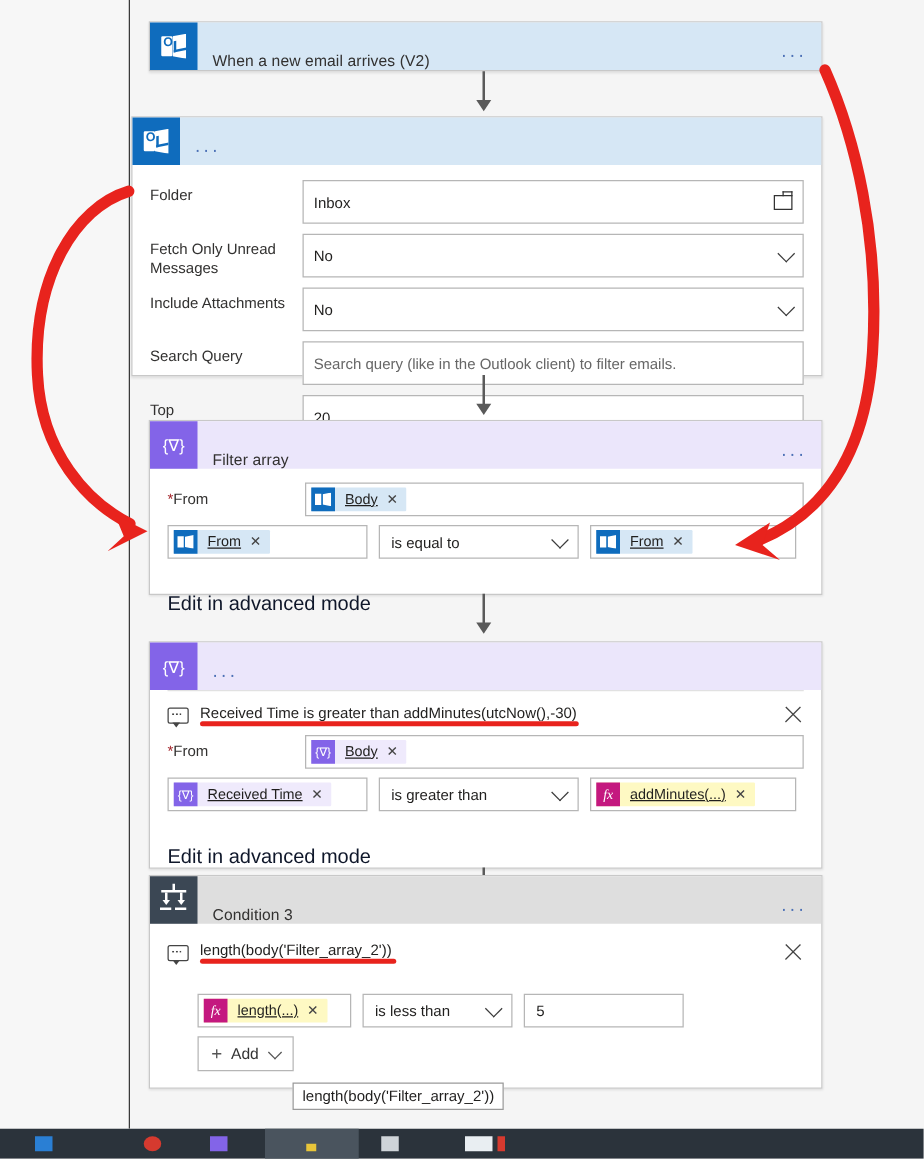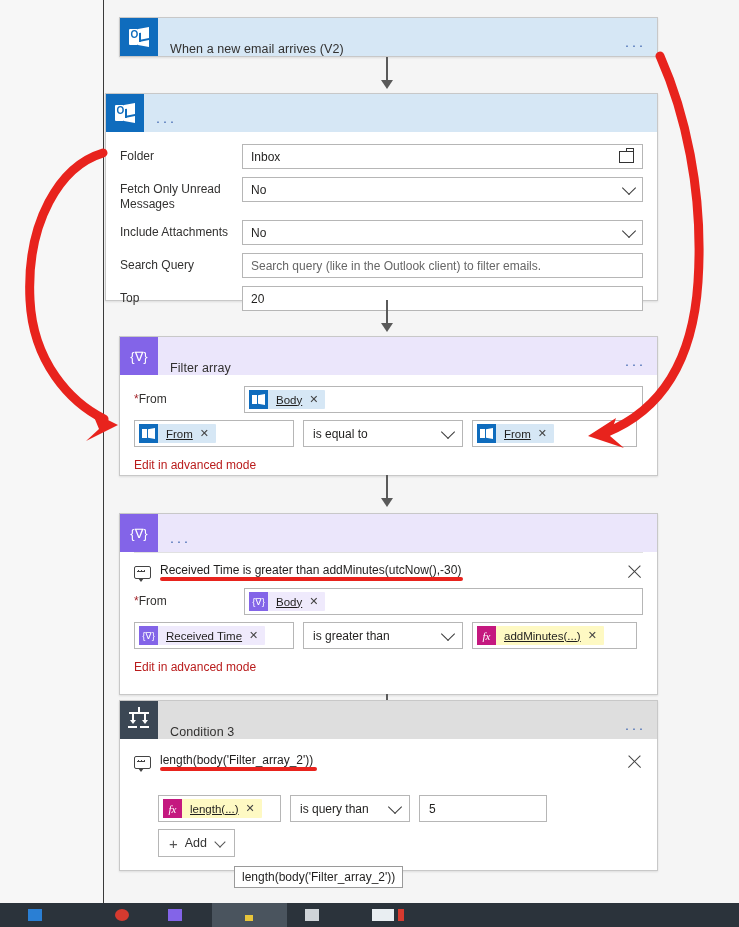--- a/index.html
+++ b/index.html
@@ -41,21 +41,21 @@
   .ico-cond .ar{position:absolute;top:19px;width:0;height:0;border-left:3.5px solid transparent;border-right:3.5px solid transparent;border-top:4px solid #fff;}
   .ico-cond .ar.a{left:9.5px;} .ico-cond .ar.b{left:21.5px;}
   .ico-cond .pd{position:absolute;top:25px;width:9px;height:2px;background:#fff;}
   .ico-cond .pd.a{left:8px;} .ico-cond .pd.b{left:20px;}
 
   .card-body{padding:10px 14px 12px 14px;}
 
   .frow{display:flex;align-items:flex-start;margin-bottom:8px;}
   .flabel{width:122px;flex:0 0 122px;font-size:12px;color:#323130;line-height:15px;padding-top:5px;}
   .fctl{flex:1;}
-  .inp{height:25px;border:1px solid #b6b6b6;background:#fff;display:flex;align-items:center;
+  .inp{height:35px;border:1px solid #b6b6b6;background:#fff;display:flex;align-items:center;
        padding:0 8px;font-size:12px;color:#201f1e;box-sizing:border-box;}
   .inp.ph{color:#666;}
   .chev{margin-left:auto;width:9px;height:9px;border-right:1.4px solid #3b3b3b;border-bottom:1.4px solid #3b3b3b;
         transform:rotate(45deg);margin-top:-4px;}
   .folder-ic{margin-left:auto;width:13px;height:10px;border:1.4px solid #333;position:relative;}
   .folder-ic:after{content:"";position:absolute;right:-1.4px;top:-4px;width:6px;height:3px;border:1.4px solid #333;border-bottom:none;}
 
   .req{color:#a4262c;}
   .token{display:inline-flex;align-items:center;height:19px;border-radius:1px;font-size:11.5px;}
   .token .tk-ic{width:19px;height:19px;flex:0 0 19px;display:flex;align-items:center;justify-content:center;
@@ -66,21 +66,21 @@
   .tk-blue .tk-ic:before{content:"";position:absolute;left:3px;top:5px;width:5px;height:9px;background:#fff;}
   .tk-blue .tk-ic:after{content:"";position:absolute;left:9px;top:4px;width:7px;height:11px;background:#fff;
       clip-path:polygon(0 12%,100% 0,100% 100%,0 88%);}
   .tk-purple{background:#efeafc;} .tk-purple .tk-ic{background:#8364e8;}
   .tk-pink{background:#fef9c3;} .tk-pink .tk-ic{background:#c4187f;font-style:italic;font-family:"Liberation Serif",serif;font-size:11px;}
 
   .tokbox{height:27px;border:1px solid #b6b6b6;background:#fff;display:flex;align-items:center;padding:0 4px;box-sizing:border-box;}
   .selbox{height:27px;border:1px solid #b6b6b6;background:#fff;display:flex;align-items:center;
           padding:0 9px;font-size:12px;color:#201f1e;box-sizing:border-box;}
   .cond-row{display:flex;align-items:center;gap:9px;margin-top:7px;}
-  .advlink{font-size:12px;color:#b91c1c;margin-top:11px;cursor:pointer;}
+  .advlink{font-size:16px;color:#0f172a;margin-top:28px;cursor:pointer;}
 
   .cmt-row{display:flex;align-items:flex-start;padding:4px 0 2px 0;position:relative;}
   .cmt-ic{width:15px;height:11px;flex:0 0 15px;border:1.3px solid #444;border-radius:2px;position:relative;margin-top:3px;}
   .cmt-ic:before{content:"";position:absolute;left:2.5px;bottom:-4px;width:0;height:0;
       border-left:3px solid transparent;border-right:3px solid transparent;border-top:4px solid #444;}
   .cmt-ic:after{content:"";position:absolute;left:2px;top:3.2px;width:8px;height:2px;
       background:radial-gradient(circle,#444 48%,transparent 50%) 0 0/3px 3px repeat-x;}
   .cmt-tx{font-size:12px;color:#201f1e;padding-left:9px;position:relative;}
   .cmt-ul{position:absolute;height:4px;background:#e8231d;border-radius:2px;}
   .cmt-x{margin-left:auto;width:17px;height:17px;position:relative;cursor:pointer;}
@@ -326,21 +326,21 @@
 
       <div class="cond-row" style="margin-top:23px;margin-left:24px;">
         <div class="tokbox" style="width:123px;">
           <span class="token tk-pink">
             <span class="tk-ic">fx</span>
             <span class="tk-tx">length(...)</span>
             <span class="tk-x">✕</span>
           </span>
         </div>
         <div class="selbox" style="width:120px;">
-          <span>is query than</span>
+          <span>is less than</span>
           <span class="chev"></span>
         </div>
         <div class="selbox" style="width:128px;">
           <span>5</span>
         </div>
       </div>
 
       <div style="margin-left:24px;margin-top:7px;">
         <span class="addbtn">
           <span class="pl">+</span>

